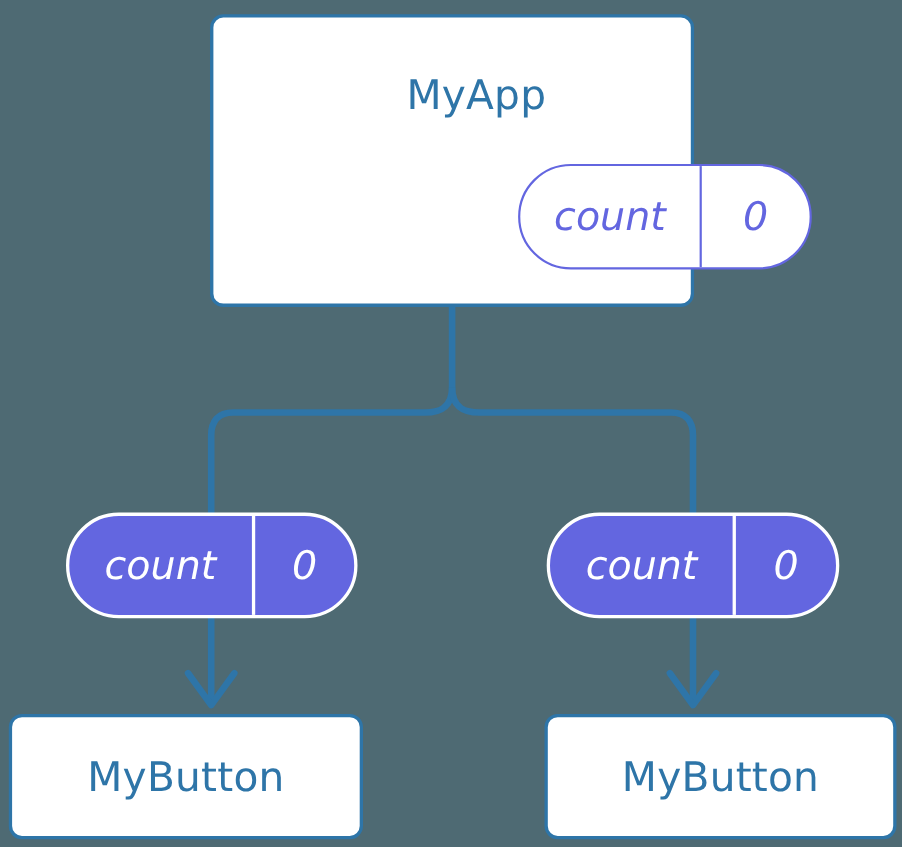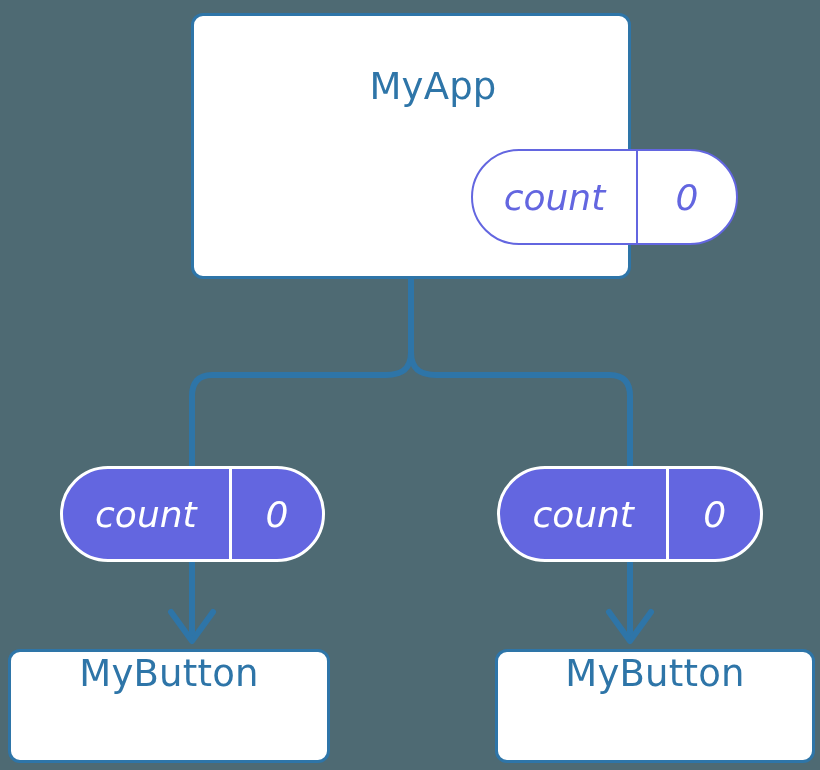--- a/index.html
+++ b/index.html
@@ -63,20 +63,21 @@
   }
   #leaf-card-left {
     left: 8px;
     width: 322px;
   }
   #leaf-card-right {
     left: 495px;
     width: 320px;
   }
   .leaf-card .comp-title {
+    margin-top: 33px;
     font-size: 37px;
   }
 
   
   .pill {
     position: absolute;
     display: flex;
     align-items: stretch;
     box-sizing: border-box;
     border-radius: 999px;

